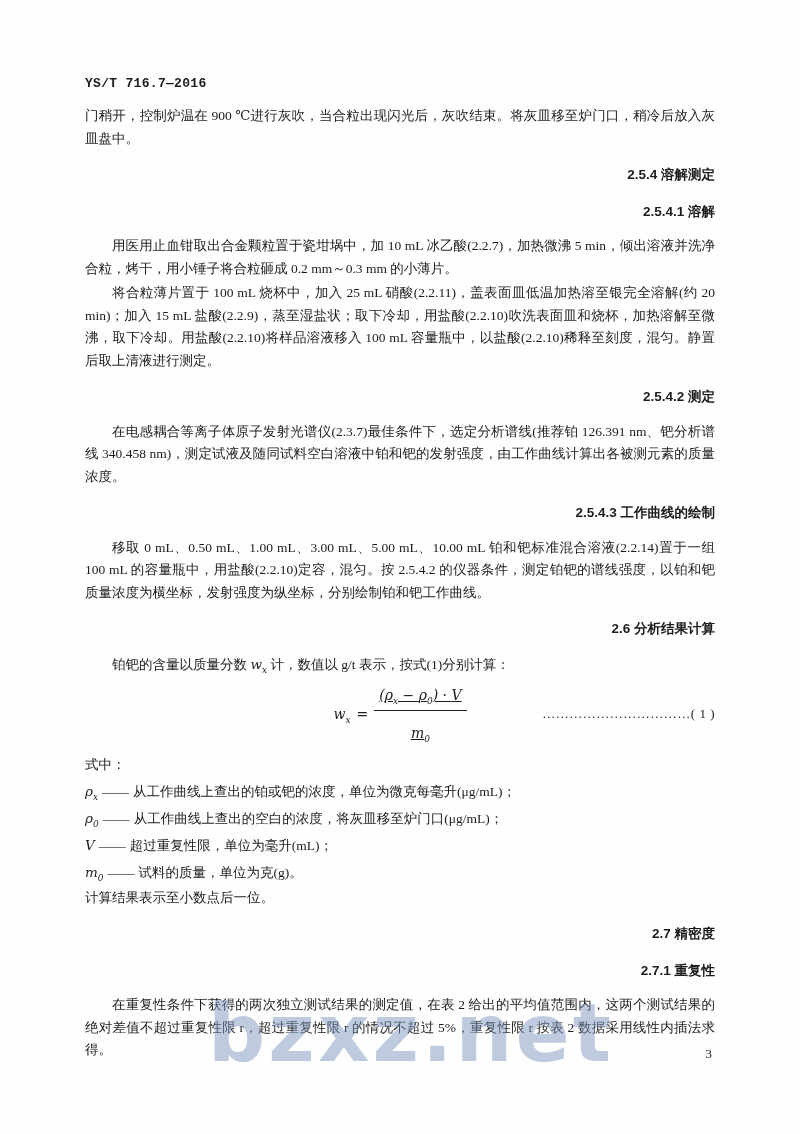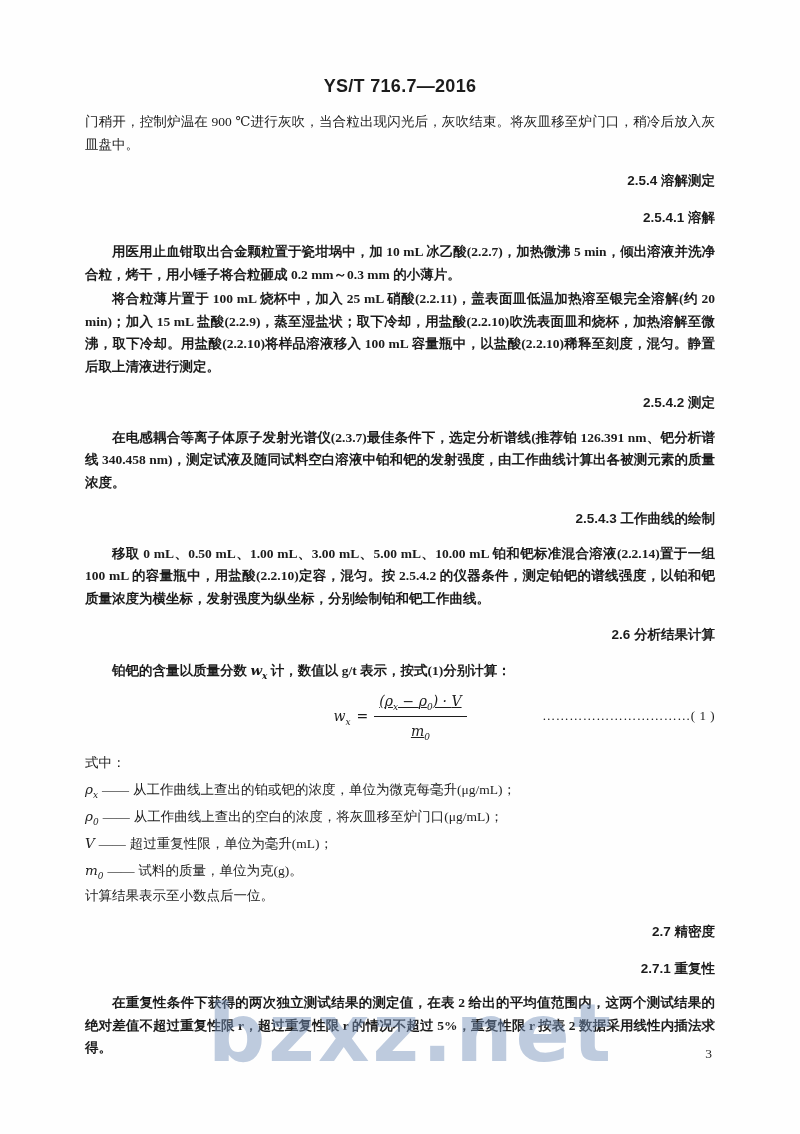--- a/index.html
+++ b/index.html
@@ -9,34 +9,34 @@
     width: 800px;
     height: 1134px;
     margin: 0 auto;
     background: #fefefe;
     overflow: hidden;
     font-family: "Liberation Serif", "DejaVu Serif", serif;
     color: #1c1c1c;
   }
   .page-header {
     padding: 76px 85px 0 85px;
-    text-align: center;
-    font-family: Liberation Sans, sans-serif;
-    font-size: 18px;
+    text-align: left;
+    font-family: Liberation Mono, monospace;
+    font-size: 13px;
     font-weight: 600;
     letter-spacing: 0.3px;
   }
   .content {
     padding: 14px 85px 0 85px;
     font-size: 13.5px;
     line-height: 22.5px;
     text-align: justify;
   }
   .content p { margin: 0 0 2px 0; }
-  .content p.indent { text-indent: 2em; font-weight: bold; }
+  .content p.indent { text-indent: 2em; }
   h3.sec {
     font-family: "Liberation Sans", "DejaVu Sans", sans-serif;
     font-size: 13.5px;
     font-weight: bold;
     margin: 14px 0 12px 0;
     text-align: right;
   }
   sub { font-size: 9px; line-height: 0; }
   .sym { font-style: italic; font-family: "DejaVu Serif", serif; }
   
@@ -51,21 +51,21 @@
   .formula-main {
     display: inline-flex;
     align-items: center;
     font-style: italic;
     font-family: "DejaVu Serif", serif;
     font-size: 14px;
   }
   .formula-main .eq { margin: 0 6px; font-style: normal; }
   .frac { display: inline-flex; flex-direction: column; align-items: center; text-decoration: underline; }
   .frac .num { padding: 0 5px 3px 5px; border-bottom: 1px solid #1c1c1c; }
-  .frac .den { padding-top: 3px; }
+  .frac .den { padding-top: 11px; }
   .formula-dots {
     position: absolute;
     right: 0;
     top: 50%;
     transform: translateY(-50%);
     font-style: normal;
     font-size: 13px;
     white-space: nowrap;
     letter-spacing: 0.5px;
   }

